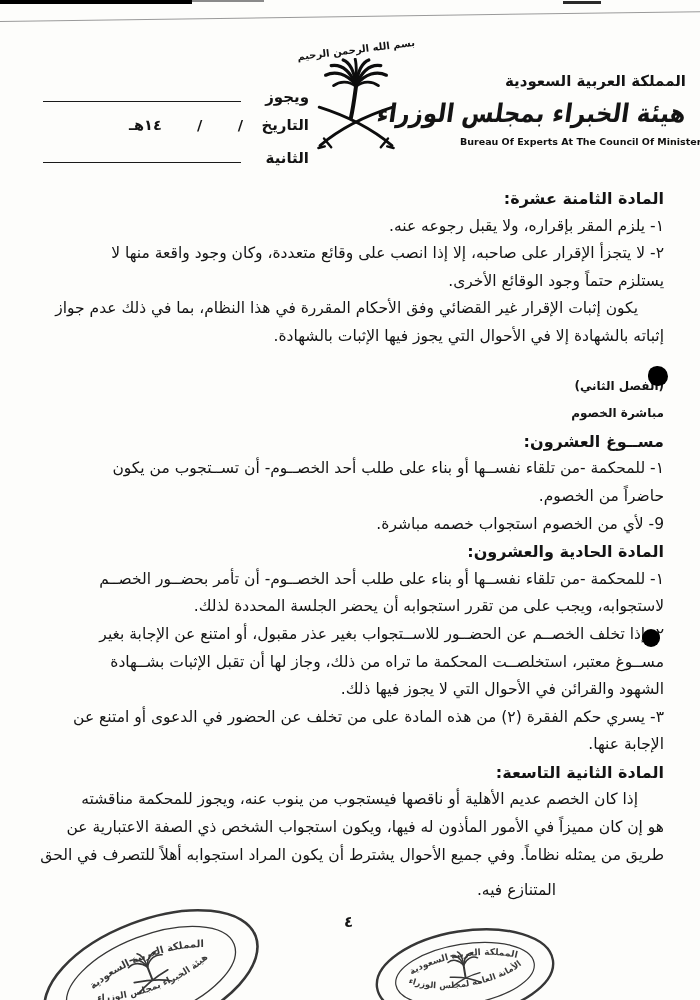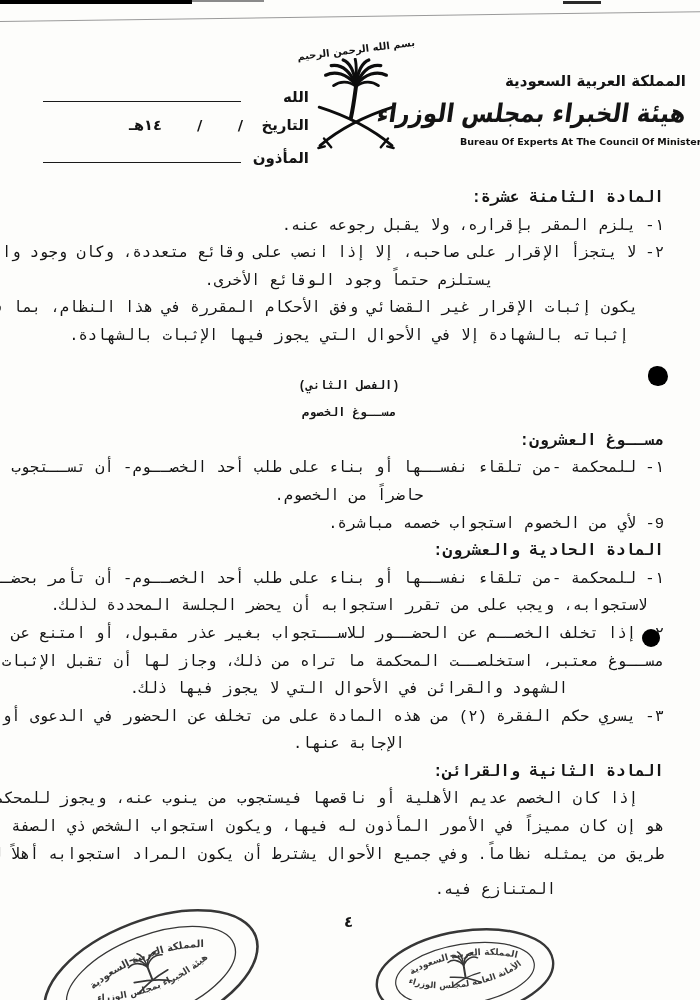--- a/index.html
+++ b/index.html
@@ -30,25 +30,25 @@
   .f-date{flex:1;font-size:14.5px;font-weight:bold;text-align:right;padding-left:12px;padding-bottom:1px;}
   .hdr-center{position:absolute;left:296px;top:44px;width:120px;text-align:center;}
   .bismillah{display:block;font-size:10px;font-weight:bold;line-height:1.1;
              transform:rotate(-7deg);white-space:nowrap;letter-spacing:-.5px;}
   .hdr-right{position:absolute;right:14px;top:72px;width:226px;text-align:right;}
   .hdr-kingdom{font-size:15px;font-weight:bold;letter-spacing:.5px;white-space:nowrap;}
   .hdr-agency{font-size:23px;font-weight:bold;line-height:46px;white-space:nowrap;
               transform:skewX(-8deg) scaleY(1.12);transform-origin:right center;}
   .hdr-en{font-size:9.5px;font-weight:bold;direction:ltr;text-align:right;white-space:nowrap;color:#101010;}
   
-  .body-text{position:absolute;top:183px;left:4px;right:0;padding:2px 36px 0 30px;font-family:Liberation Mono, monospace;}
+  .body-text{position:absolute;top:183px;left:4px;right:0;padding:2px 36px 0 30px;}
   .bl{line-height:27.6px;font-size:15.5px;white-space:nowrap;text-align:right;}
   .bl.h{font-weight:bold;font-size:16px;}
   .bl.lp{padding-right:26px;}
-  .bl.lc{text-align:center;}
+  .bl.lc{text-align:right;}
   .bl.b{font-weight:bold;font-size:12px;}
   .bl.le{padding-right:108px;margin-top:8px;}
   .bl.mt{margin-top:22px;}
   
   .dot{position:absolute;background:#000;}
   .dot1{left:648px;top:366px;width:20px;height:20px;border-radius:46% 54% 50% 50%;}
   .dot2{left:642px;top:629px;width:18px;height:18px;border-radius:50%;}
   
   .page-num{position:absolute;left:344px;top:913px;font-size:15px;font-weight:bold;}
   .stamp{position:absolute;opacity:.88;}
@@ -64,29 +64,29 @@
 
   <div class="art-bar1"></div>
   <div class="art-bar2"></div>
   <div class="art-dash"></div>
   <div class="art-diag"></div>
 
   <div class="header">
 
     <div class="hdr-fields">
       <div class="f-row">
-        <span class="f-label">الله</span>
+        <span class="f-label">ويجوز</span>
         <span class="f-line"></span>
       </div>
       <div class="f-row">
         <span class="f-label">التاريخ</span>
         <span class="f-date">/&nbsp;&nbsp;&nbsp;&nbsp;&nbsp;&nbsp;&nbsp;/&nbsp;&nbsp;&nbsp;&nbsp;&nbsp;&nbsp;&nbsp;١٤هـ</span>
       </div>
       <div class="f-row r3">
-        <span class="f-label">المأذون</span>
+        <span class="f-label">الثانية</span>
         <span class="f-line"></span>
       </div>
     </div>
 
     <div class="hdr-center">
       <span class="bismillah">بسم الله الرحمن الرحيم</span>
       <div class="emblem-wrap">
         <svg width="80" height="92" viewBox="0 0 100 114" fill="none" stroke="#0d0d0d" stroke-linecap="round">
 
           <path d="M50 33 C38 19 24 15 12 21" stroke-width="4"></path>
@@ -119,34 +119,34 @@
   </div>
 
   <div class="body-text">
     <div class="bl h">المادة الثامنة عشرة:</div>
     <div class="bl li">١- يلزم المقر بإقراره، ولا يقبل رجوعه عنه.</div>
     <div class="bl li">٢- لا يتجزأ الإقرار على صاحبه، إلا إذا انصب على وقائع متعددة، وكان وجود واقعة منها لا</div>
     <div class="bl lc">يستلزم حتماً وجود الوقائع الأخرى.</div>
     <div class="bl lp">يكون إثبات الإقرار غير القضائي وفق الأحكام المقررة في هذا النظام، بما في ذلك عدم جواز</div>
     <div class="bl lc">إثباته بالشهادة إلا في الأحوال التي يجوز فيها الإثبات بالشهادة.</div>
     <div class="bl lc b mt">(الفصل الثاني)</div>
-    <div class="bl lc b">مســوغ الخصوم</div>
+    <div class="bl lc b">مباشرة الخصوم</div>
     <div class="bl h">مســوغ العشرون:</div>
     <div class="bl li">١- للمحكمة -من تلقاء نفســها أو بناء على طلب أحد الخصــوم- أن تســتجوب من يكون</div>
     <div class="bl lc">حاضراً من الخصوم.</div>
     <div class="bl li">9- لأي من الخصوم استجواب خصمه مباشرة.</div>
     <div class="bl h">المادة الحادية والعشرون:</div>
     <div class="bl li">١- للمحكمة -من تلقاء نفســها أو بناء على طلب أحد الخصــوم- أن تأمر بحضــور الخصــم</div>
     <div class="bl lc">لاستجوابه، ويجب على من تقرر استجوابه أن يحضر الجلسة المحددة لذلك.</div>
     <div class="bl li">٢- إذا تخلف الخصــم عن الحضــور للاســتجواب بغير عذر مقبول، أو امتنع عن الإجابة بغير</div>
     <div class="bl li">مســوغ معتبر، استخلصــت المحكمة ما تراه من ذلك، وجاز لها أن تقبل الإثبات بشــهادة</div>
     <div class="bl lc">الشهود والقرائن في الأحوال التي لا يجوز فيها ذلك.</div>
     <div class="bl li">٣- يسري حكم الفقرة (٢) من هذه المادة على من تخلف عن الحضور في الدعوى أو امتنع عن</div>
     <div class="bl lc">الإجابة عنها.</div>
-    <div class="bl h">المادة الثانية والقرائن:</div>
+    <div class="bl h">المادة الثانية التاسعة:</div>
     <div class="bl lp">إذا كان الخصم عديم الأهلية أو ناقصها فيستجوب من ينوب عنه، ويجوز للمحكمة مناقشته</div>
     <div class="bl li">هو إن كان مميزاً في الأمور المأذون له فيها، ويكون استجواب الشخص ذي الصفة الاعتبارية عن</div>
     <div class="bl li">طريق من يمثله نظاماً. وفي جميع الأحوال يشترط أن يكون المراد استجوابه أهلاً للتصرف في الحق</div>
     <div class="bl le">المتنازع فيه.</div>
   </div>
 
   <div class="dot dot1"></div>
   <div class="dot dot2"></div>
 
   <div class="page-num">٤</div>

